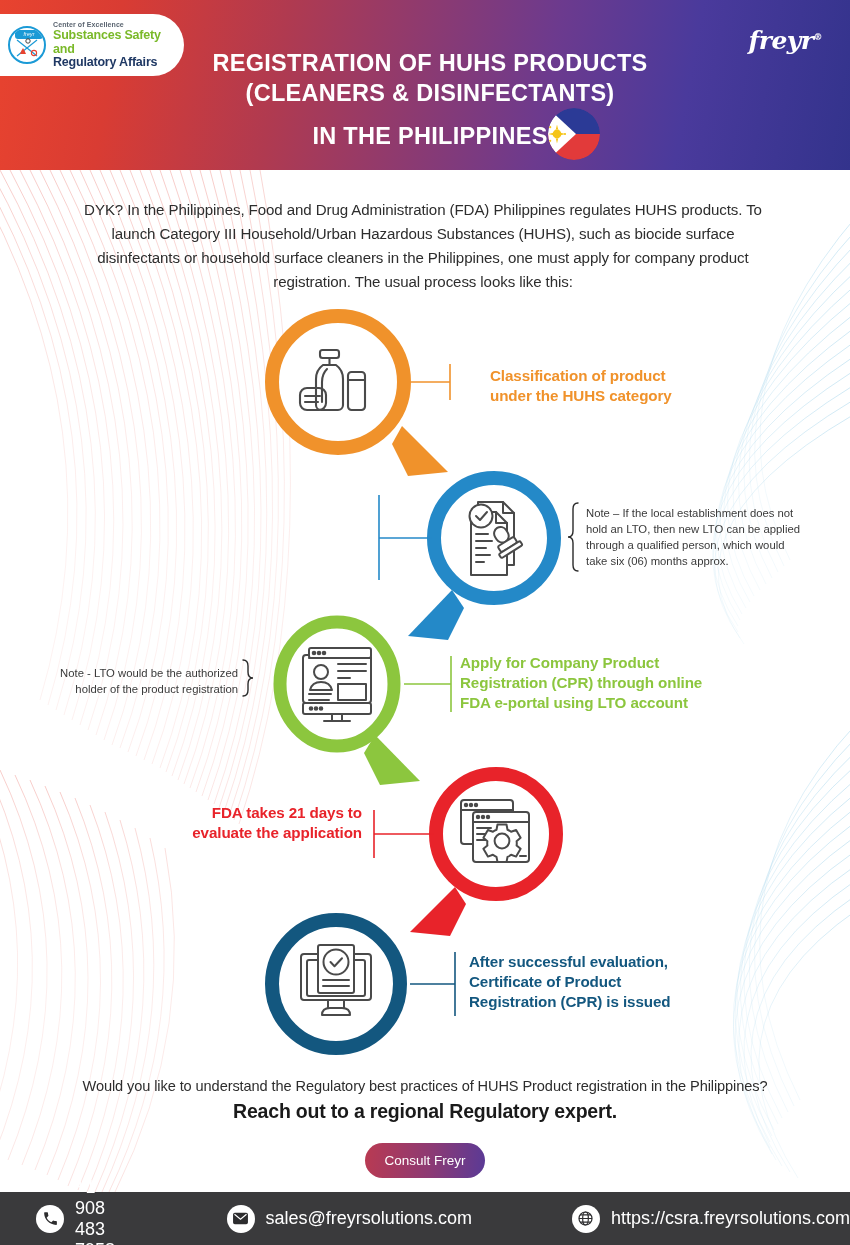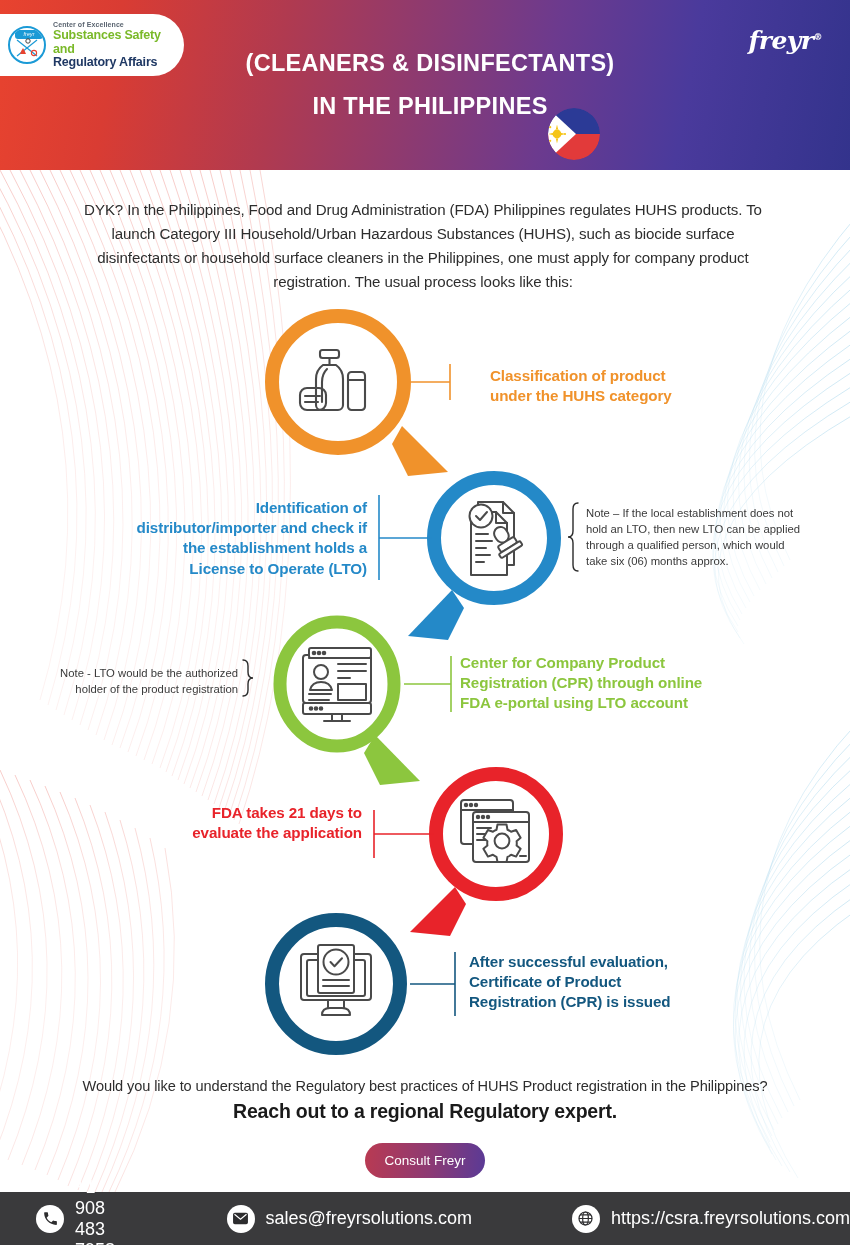--- a/index.html
+++ b/index.html
@@ -332,20 +332,21 @@
         <div class="logo-l1">Substances Safety and</div>
         <div class="logo-l2">Regulatory Affairs</div>
       </div>
     </div>
 
     <div class="brand-freyr">
       <span>freyr</span><sup>®</sup>
     </div>
 
     <div class="header-title">
+      <div>REGISTRATION OF HUHS PRODUCTS</div>
       <div>(CLEANERS &amp; DISINFECTANTS)</div>
       <div class="line3">IN THE PHILIPPINES</div>
     </div>
 
     <svg class="flag" viewBox="0 0 52 52">
       <clipPath id="flagc">
           <circle cx="26" cy="26" r="26"></circle>
         </clipPath>
       <g clip-path="url(#flagc)">
         <rect x="0" y="0" width="52" height="26" fill="#2b3a96"></rect>
@@ -499,36 +500,30 @@
       <line x1="410" y1="984" x2="455" y2="984"></line>
       <line x1="455" y1="952" x2="455" y2="1016"></line>
     </g>
   </svg>
 
   <div class="label right" style="top:366px; left:466px; width:260px; color:#f0922b;margin-left:24px;">
     <div>Classification of product</div>
     <div>under the HUHS category</div>
   </div>
 
-  <div class="label left" style="top:498px; left:75px; width:292px; color:#2489c8;">
-    <div>Identification of</div>
-    <div>distributor/importer and check if</div>
-    <div>the establishment holds a</div>
-    <div>License to Operate (LTO)</div>
-  </div>
 
   <div class="note" style="top:505px; left:586px; width:240px;">
     <div>Note – If the local establishment does not</div>
     <div>hold an LTO, then new LTO can be applied</div>
     <div>through a qualified person, which would</div>
     <div>take six (06) months approx.</div>
   </div>
 
   <div class="label right" style="top:653px; left:460px; width:300px; color:#8cc63e;">
-    <div>Center for Company Product</div>
+    <div>Apply for Company Product</div>
     <div>Registration (CPR) through online</div>
     <div>FDA e-portal using LTO account</div>
   </div>
 
   <div class="note left-note" style="top:665px; left:30px; width:208px;">
     <div>Note - LTO would be the authorized</div>
     <div>holder of the product registration</div>
   </div>
 
   <div class="label left" style="top:803px; left:110px; width:252px; color:#e8232a;">

